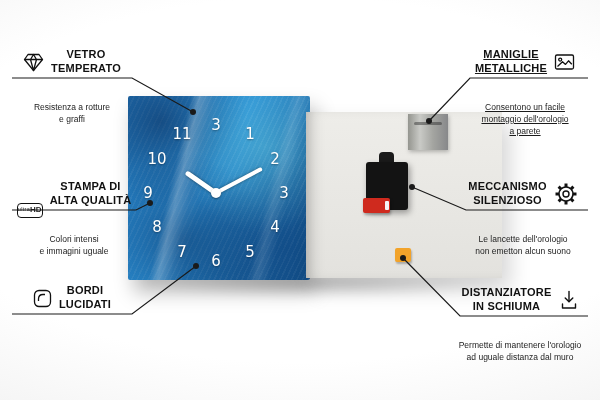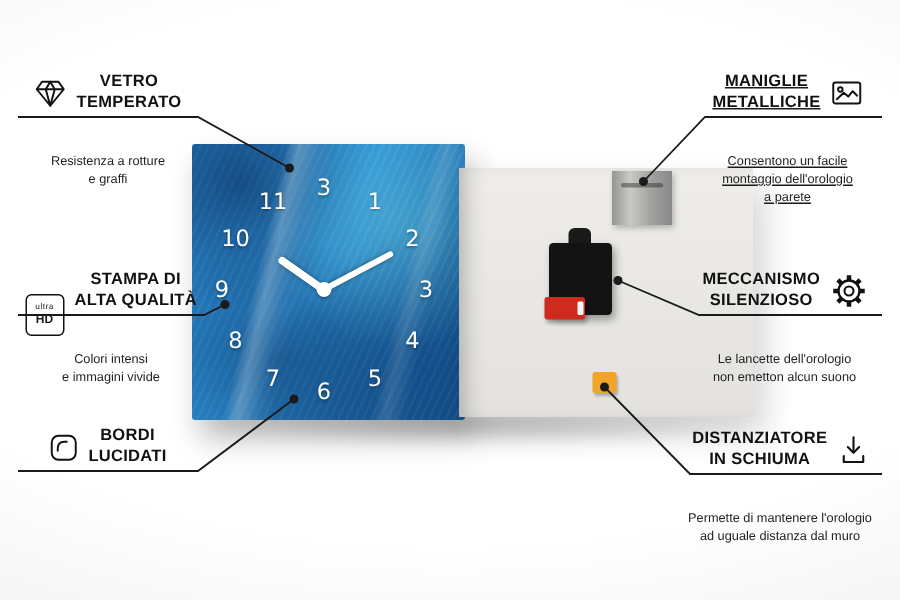--- a/index.html
+++ b/index.html
@@ -49,21 +49,21 @@
   .battery::after{content:"";position:absolute;right:1px;top:3px;width:4px;height:9px;background:#f5f5f5;border-radius:1px;}
   .foam{position:absolute;left:89px;top:136px;width:16px;height:14px;background:#f2a32a;border-radius:2px;
     box-shadow:1px 2px 2px rgba(0,0,0,.25);}
   
   .lines{position:absolute;left:0;top:0;z-index:6;pointer-events:none;}
   .feature{position:absolute;z-index:7;}
   .f-row{display:flex;align-items:center;justify-content:center;gap:7px;height:32px;}
   .f-title{font-weight:bold;font-size:11px;line-height:1.25;letter-spacing:.2px;white-space:pre-line;text-align:center;color:#111;}
   .f-desc{font-size:8.5px;line-height:1.4;color:#222;text-align:center;white-space:pre-line;margin-top:24px;}
   .icon{flex:0 0 auto;display:flex;align-items:center;justify-content:center;}
-  .uhd{width:26px;height:28px;border:1.5px solid #111;border-radius:4px;display:flex;flex-direction:column;
+  .uhd{width:26px;height:15px;border:1.5px solid #111;border-radius:4px;display:flex;flex-direction:row;
     align-items:center;justify-content:center;line-height:1;box-sizing:border-box;margin-top:32px;}
   .uhd-u{font-size:5.5px;letter-spacing:.3px;}
   .uhd-h{font-size:8px;font-weight:bold;}
   #f1{left:10px;top:46px;width:124px;}
   #f2{left:10px;top:178px;width:128px;}
   #f3{left:10px;top:282px;width:124px;}
   #f4{left:462px;top:46px;width:126px;text-decoration:underline;}
   #f5{left:458px;top:178px;width:130px;}
   #f6{left:452px;top:284px;width:136px;}
 </style>
@@ -139,21 +139,21 @@
   <div class="feature" id="f2">
     <div class="f-row">
       <span class="icon uhd">
         <span class="uhd-u">ultra</span>
         <span class="uhd-h">HD</span>
       </span>
       <span class="f-title">STAMPA DI
 ALTA QUALITÀ</span>
     </div>
     <div class="f-desc">Colori intensi
-e immagini vivide</div>
+e immagini uguale</div>
   </div>
 
   <div class="feature" id="f3">
     <div class="f-row">
       <span class="icon">
         <svg width="19" height="19" viewBox="0 0 19 19" fill="none" stroke="#111" stroke-width="1.3">
           <rect x="1.5" y="1.5" width="16" height="16" rx="4.5"></rect>
           <path d="M5.5,12 V10 Q5.5,5.5 10,5.5 H12"></path>
         </svg>
       </span>

